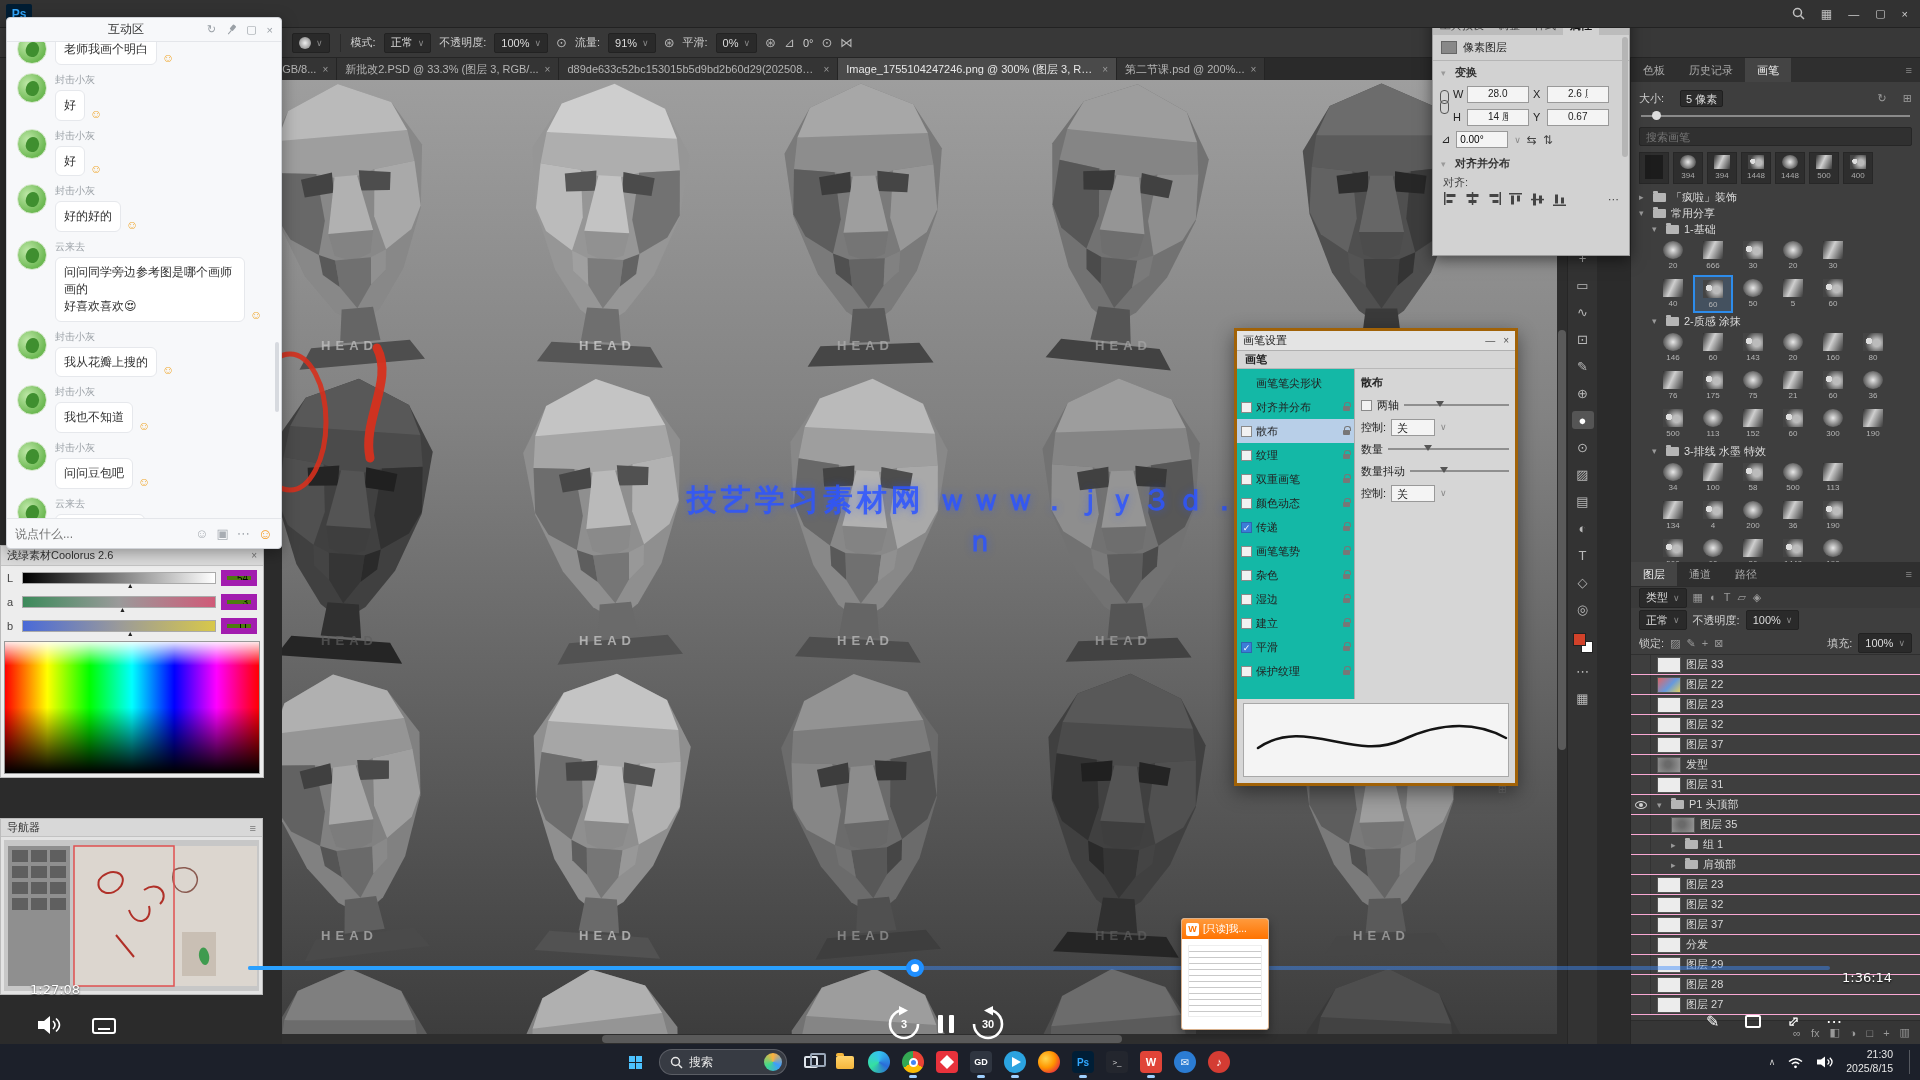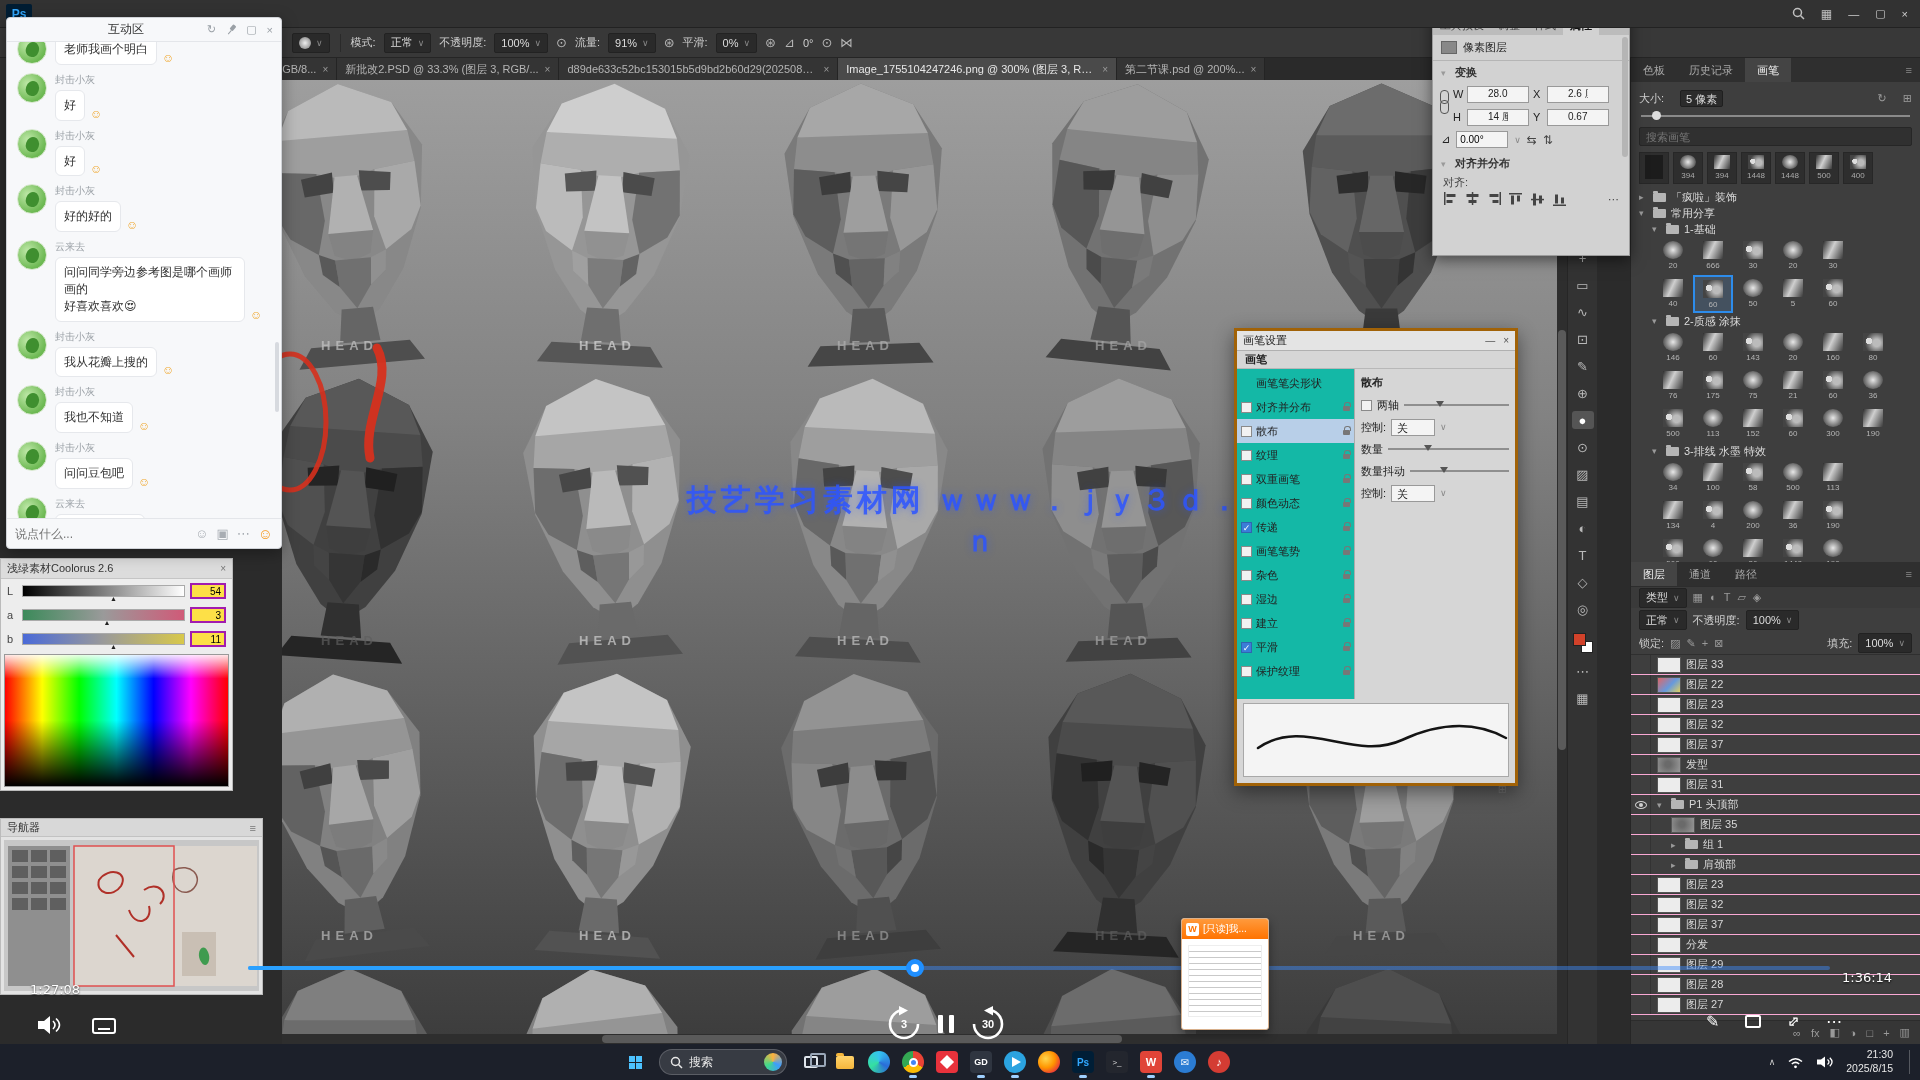--- a/index.html
+++ b/index.html
@@ -154,28 +154,28 @@
 .msg-row{display:flex;align-items:flex-end;gap:5px}
 .bubble{background:#fff;border:1px solid #e6e8ec;border-radius:6px;padding:6px 8px;max-width:190px;white-space:pre-line;line-height:1.4}
 .react{color:#f0a830;font-size:12px}
 #chat-scroll{position:absolute;right:2px;top:300px;width:4px;height:70px;background:#d7dadf;border-radius:2px}
 #chat-input{height:30px;border-top:1px solid #e4e6ea;display:flex;align-items:center;padding:0 8px;gap:8px}
 #chat-input input{flex:1;border:none;background:transparent;font-size:12px;color:#555;outline:none}
 #chat-input .ic{color:#a8adb3;font-size:13px}
 #chat-input .ic.orange{color:#f59a23;font-size:15px}
 
 
-#colorpanel{position:absolute;left:0;top:558px;width:233px;height:233px;background:#ededed;border:1px solid #bbb;z-index:35;font-size:11px;color:#333}
+#colorpanel{position:absolute;left:0;top:545px;width:264px;height:233px;background:#ededed;border:1px solid #bbb;z-index:35;font-size:11px;color:#333}
 #colorpanel .hdr{height:20px;background:#dcdcdc;display:flex;align-items:center;padding:0 6px;border-bottom:1px solid #c5c5c5}
 #colorpanel .hdr .x{margin-left:auto;color:#777;font-size:10px}
 .crow{display:flex;align-items:center;gap:5px;height:24px;padding:0 6px}
 .crow .lab{width:10px;color:#444}
 .cgrad{flex:1;height:12px;border:1px solid #aaa;position:relative}
 .cgrad .mark{position:absolute;top:10px;font-size:7px;color:#222;line-height:6px}
-.cval{width:36px;height:16px;background:#fde047;border:2px solid #a21caf;text-align:right;padding:0 3px;font-size:10px}
+.cval{width:36px;height:16px;background:#4d7c0f;border:6px solid #a21caf;text-align:right;padding:0 3px;font-size:10px}
 #spectrum{position:absolute;left:3px;right:3px;top:95px;bottom:3px;border:1px solid #999;
  background:linear-gradient(to bottom,rgba(255,255,255,.9) 0%,rgba(255,255,255,0) 18%,rgba(0,0,0,0) 50%,#000 100%),
  linear-gradient(to right,#f00,#ff0,#0f0,#0ff,#00f,#f0f,#f00)}
 
 
 #navigator{position:absolute;left:0;top:818px;width:263px;height:177px;background:#e3e3e3;border:1px solid #bbb;z-index:35;font-size:11px;color:#333}
 #navigator .hdr{height:18px;background:#d8d8d8;display:flex;align-items:center;padding:0 6px;border-bottom:1px solid #c2c2c2}
 #navigator .hdr .m{margin-left:auto;color:#777}
 #nav-view{position:absolute;left:3px;top:21px;right:3px;bottom:3px;background:#c7c7c7;overflow:hidden}
 #ptrack{position:absolute;left:248px;top:966px;width:1582px;height:4px;background:rgba(60,140,255,.45);border-radius:2px;z-index:60}

